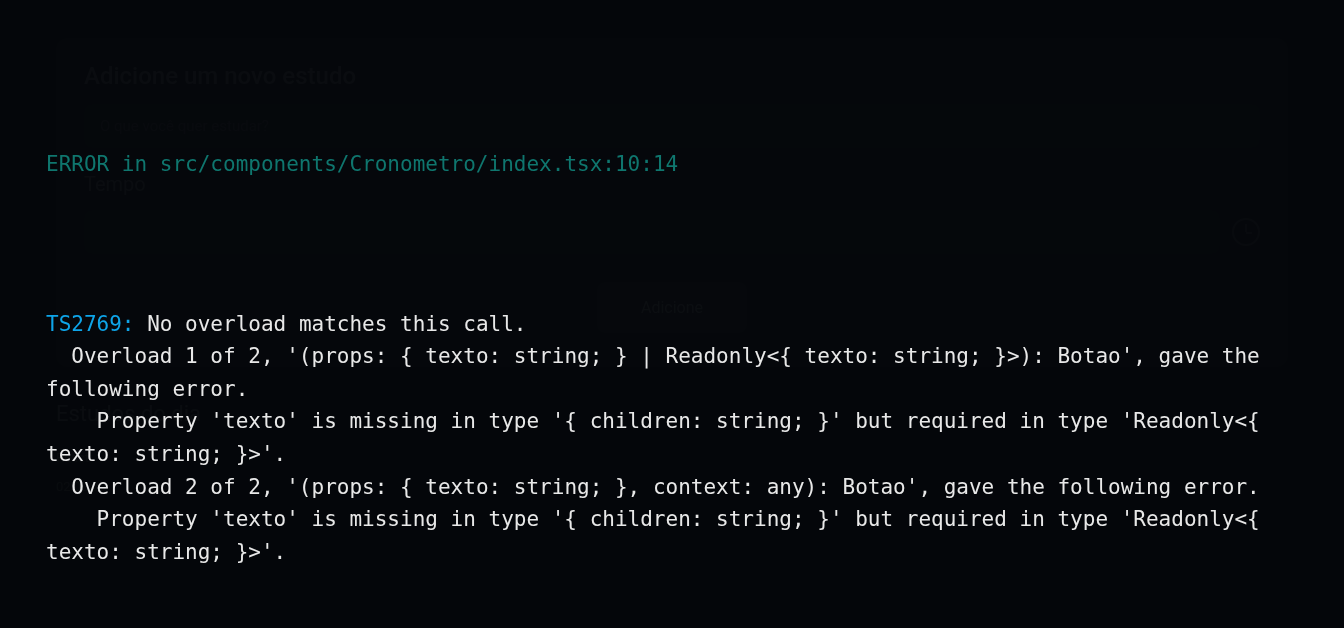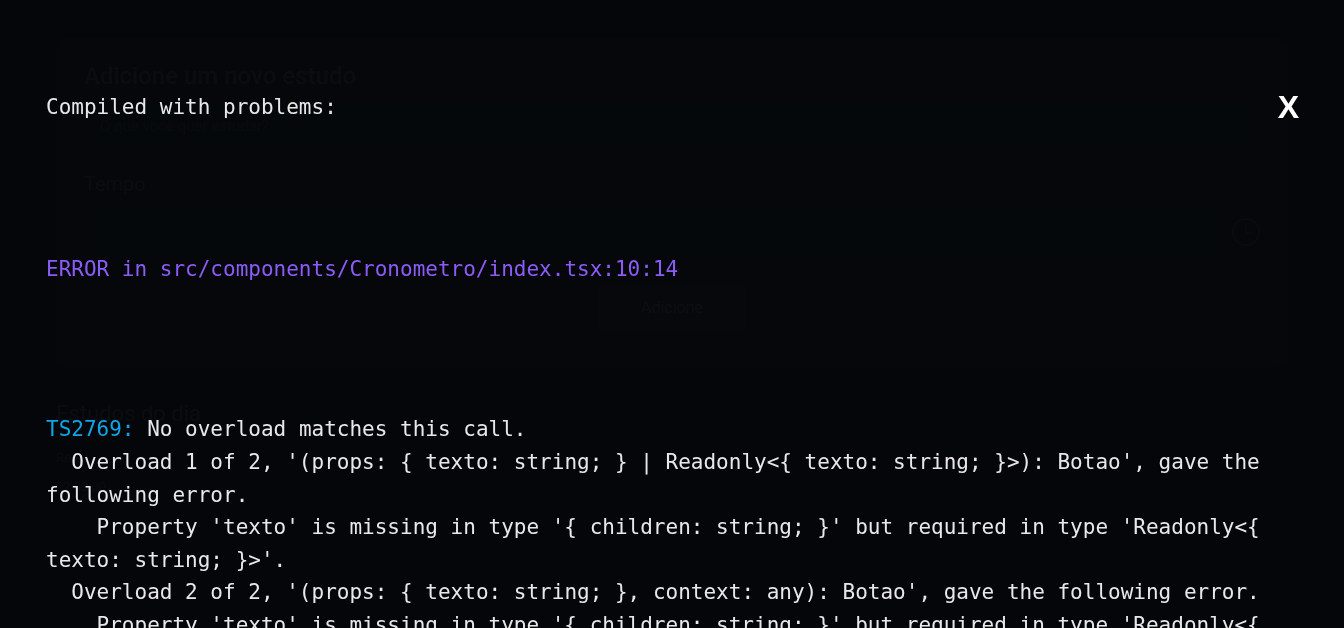--- a/index.html
+++ b/index.html
@@ -166,22 +166,22 @@
   cursor: pointer;
   font-family: Arial, sans-serif;
   letter-spacing: -1px;
 }
 
 .err-title {
   color: #e8e8e8;
 }
 
 .err-location {
-  color: #8b5cf6;
-  margin-top: 32px;
+  color: #0f766e;
+  margin-top: 24px;
 }
 
 .err-message {
   color: #e8e8e8;
   margin-top: 30px;
   white-space: pre-wrap;
 }
 
 .err-message .ts-code {
   color: #0ea5e9;
@@ -203,24 +203,20 @@
   </div>
 
   <div class="bg-section-heading">Estudos do dia</div>
   <div>
     <div class="bg-item-title">React</div>
     <div class="bg-item-time">02:00:00</div>
   </div>
 </div>
 
 <div class="overlay">
-  <div class="overlay-header">
-    <div class="err-title">Compiled with problems:</div>
-    <div class="close-btn">X</div>
-  </div>
 
   <div class="err-location"><span>ERROR in </span><span>src/components/Cronometro/index.tsx:10:14</span></div>
 
   <div class="err-message"><span class="ts-code">TS2769:</span><span> No overload matches this call.
   Overload 1 of 2, '(props: { texto: string; } | Readonly&lt;{ texto: string; }&gt;): Botao', gave the following error.
     Property 'texto' is missing in type '{ children: string; }' but required in type 'Readonly&lt;{ texto: string; }&gt;'.
   Overload 2 of 2, '(props: { texto: string; }, context: any): Botao', gave the following error.
     Property 'texto' is missing in type '{ children: string; }' but required in type 'Readonly&lt;{ texto: string; }&gt;'.</span></div>
 
   

